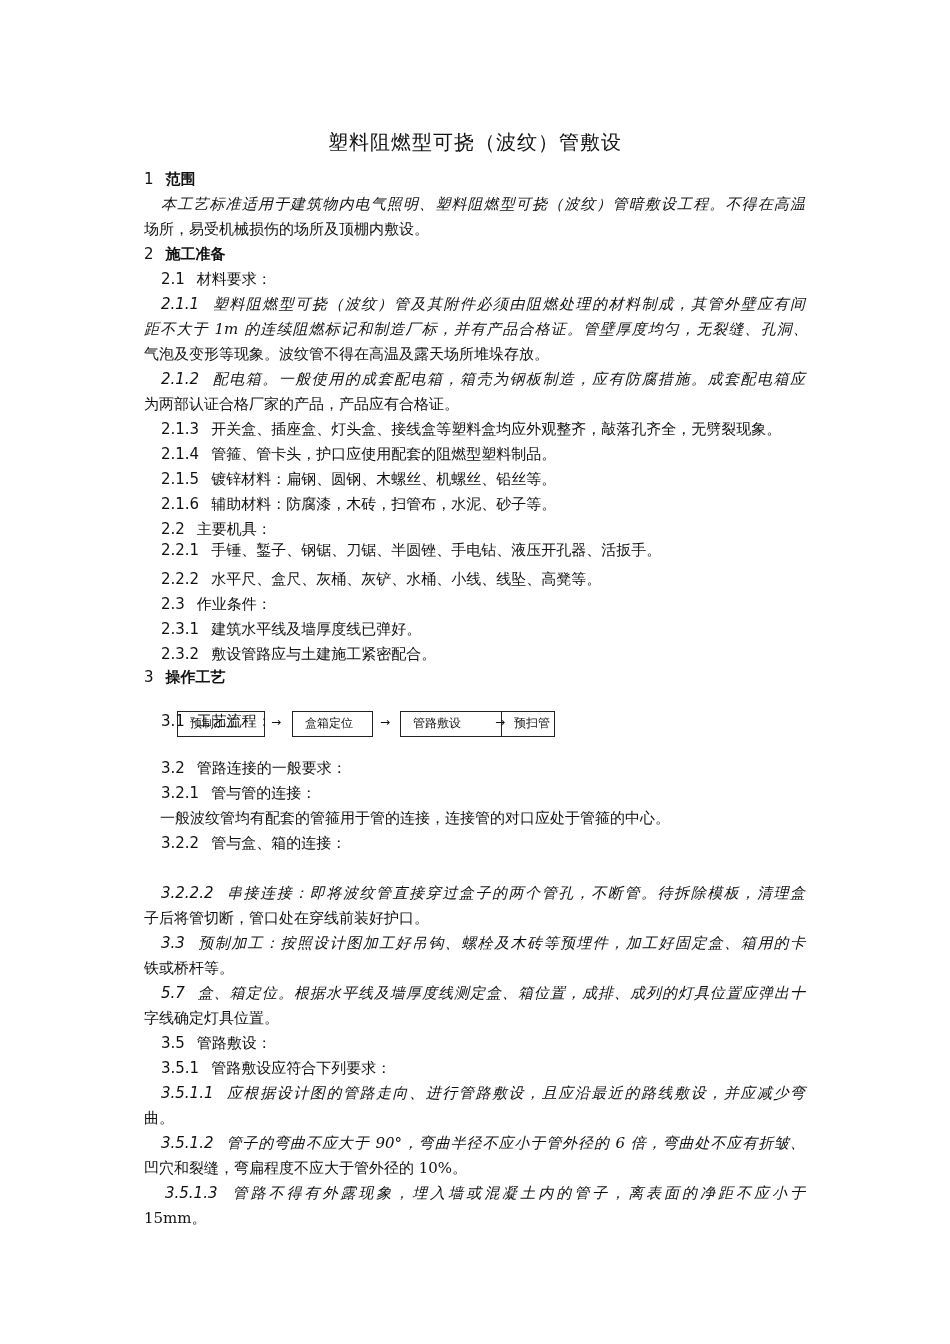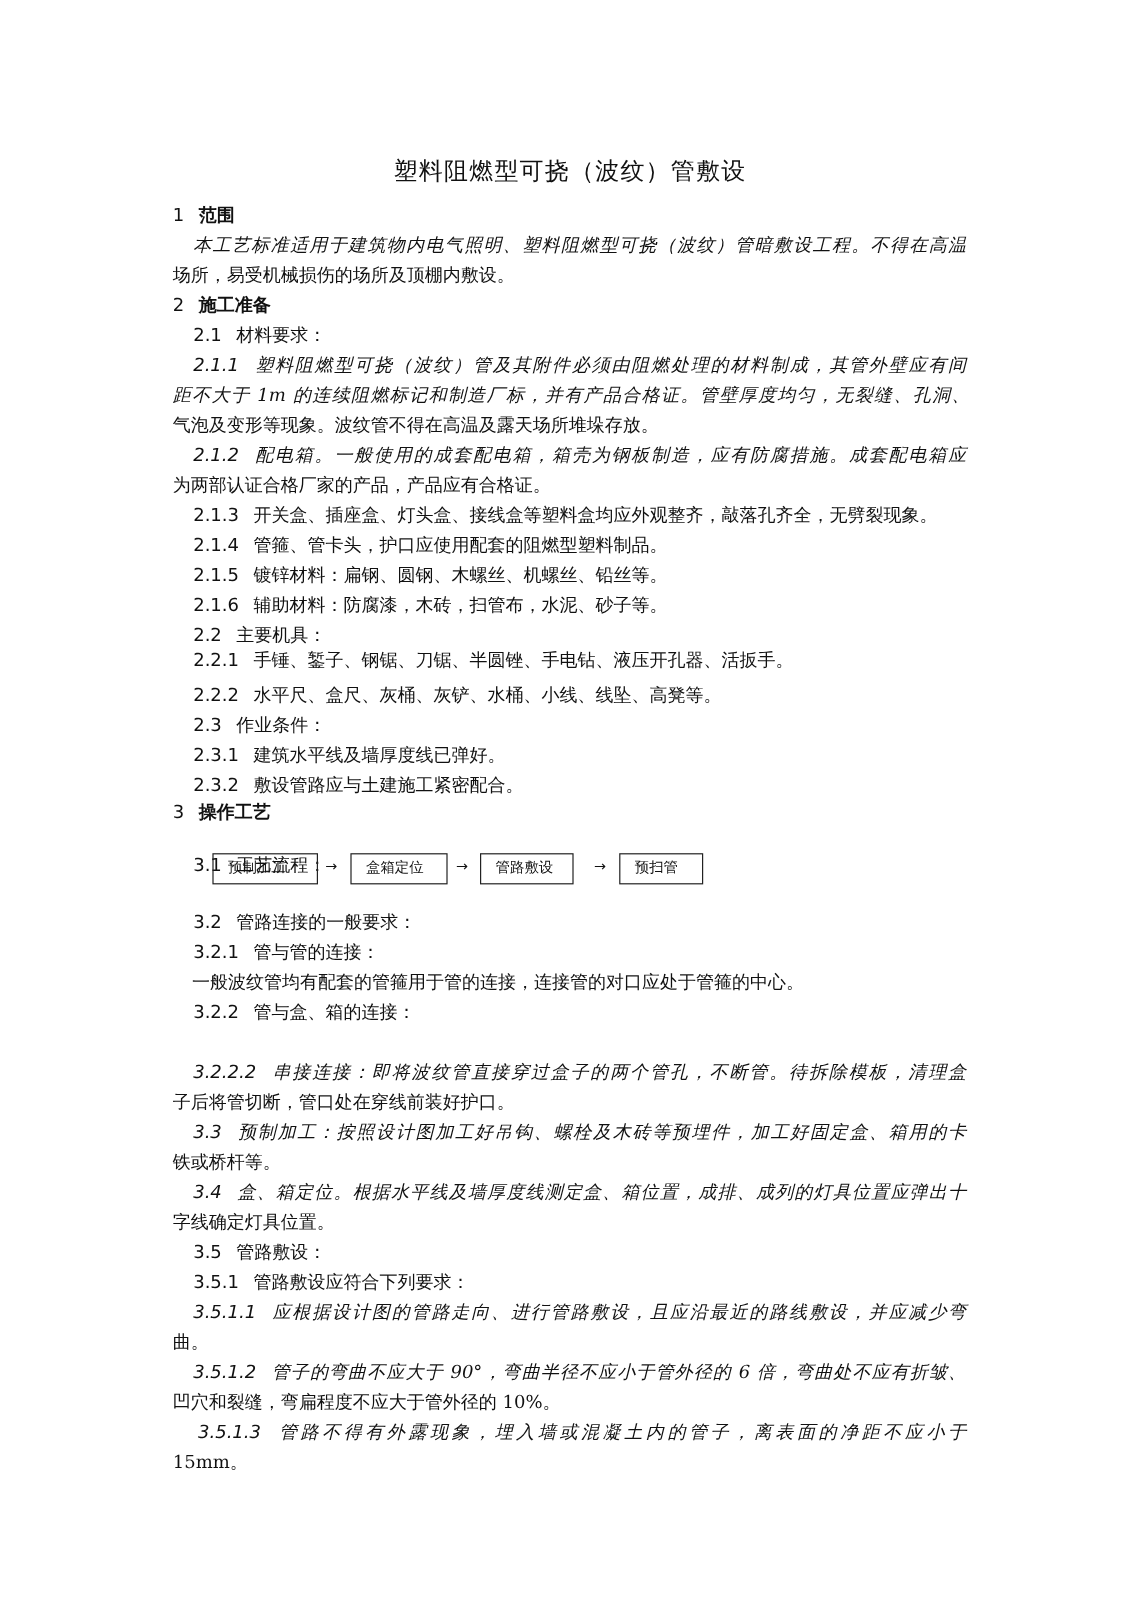--- a/index.html
+++ b/index.html
@@ -50,34 +50,34 @@
   <div class="ln ind1" style="top:644px"><span class="num">2.3.2</span><span>敷设管路应与土建施工紧密配合。</span></div>
 
   <div class="ln h1" style="top:667px"><span class="num">3</span><span>操作工艺</span></div>
   <div class="ln ind1" style="top:711px"><span class="num">3.1</span><span>工艺流程：</span></div>
 
   <div class="flow" style="left:0;width:950px">
     <div class="fbox" style="left:177px;width:88px">预制加工</div>
     <div class="farrow" style="left:271px">→</div>
     <div class="fbox" style="left:292px;width:81px">盒箱定位</div>
     <div class="farrow" style="left:380px">→</div>
-    <div class="fbox" style="left:400px;width:78px">管路敷设</div>
+    <div class="fbox" style="left:400px;width:102px">管路敷设</div>
     <div class="farrow" style="left:495px">→</div>
-    <div class="fbox" style="left:516px;width:70px">预扫管</div>
+    <div class="fbox" style="left:501px;width:54px">预扫管</div>
   </div>
 
   <div class="ln ind1" style="top:758px"><span class="num">3.2</span><span>管路连接的一般要求：</span></div>
   <div class="ln ind1" style="top:783px"><span class="num">3.2.1</span><span>管与管的连接：</span></div>
   <div class="ln ind1" style="top:808px;left:160px">一般波纹管均有配套的管箍用于管的连接，连接管的对口应处于管箍的中心。</div>
   <div class="ln ind1" style="top:833px"><span class="num">3.2.2</span><span>管与盒、箱的连接：</span></div>
   <div class="ln ind1 just" style="top:883px;width:644px"><span class="num">3.2.2.2</span><span>串接连接：即将波纹管直接穿过盒子的两个管孔，不断管。待拆除模板，清理盒</span></div>
   <div class="ln" style="top:908px">子后将管切断，管口处在穿线前装好护口。</div>
   <div class="ln ind1 just" style="top:933px;width:644px"><span class="num">3.3</span><span>预制加工：按照设计图加工好吊钩、螺栓及木砖等预埋件，加工好固定盒、箱用的卡</span></div>
   <div class="ln" style="top:958px">铁或桥杆等。</div>
-  <div class="ln ind1 just" style="top:983px;width:644px"><span class="num">3.4</span><span>盒、箱定位。根据水平线及墙厚度线测定盒、箱位置，成排、成列的灯具位置应弹出十</span></div>
+  <div class="ln ind1 just" style="top:983px;width:644px"><span class="num">5.7</span><span>盒、箱定位。根据水平线及墙厚度线测定盒、箱位置，成排、成列的灯具位置应弹出十</span></div>
   <div class="ln" style="top:1008px">字线确定灯具位置。</div>
   <div class="ln ind1" style="top:1033px"><span class="num">3.5</span><span>管路敷设：</span></div>
   <div class="ln ind1" style="top:1058px"><span class="num">3.5.1</span><span>管路敷设应符合下列要求：</span></div>
   <div class="ln ind1 just" style="top:1083px;width:644px"><span class="num">3.5.1.1</span><span>应根据设计图的管路走向、进行管路敷设，且应沿最近的路线敷设，并应减少弯</span></div>
   <div class="ln" style="top:1108px">曲。</div>
   <div class="ln ind1 just" style="top:1133px;width:644px"><span class="num">3.5.1.2</span><span>管子的弯曲不应大于 90°，弯曲半径不应小于管外径的 6 倍，弯曲处不应有折皱、</span></div>
   <div class="ln" style="top:1158px">凹穴和裂缝，弯扁程度不应大于管外径的 10%。</div>
   <div class="ln ind2 just" style="top:1183px;width:640px"><span class="num">3.5.1.3</span><span>管路不得有外露现象，埋入墙或混凝土内的管子，离表面的净距不应小于</span></div>
   <div class="ln" style="top:1208px">15mm。</div>
 </div>

